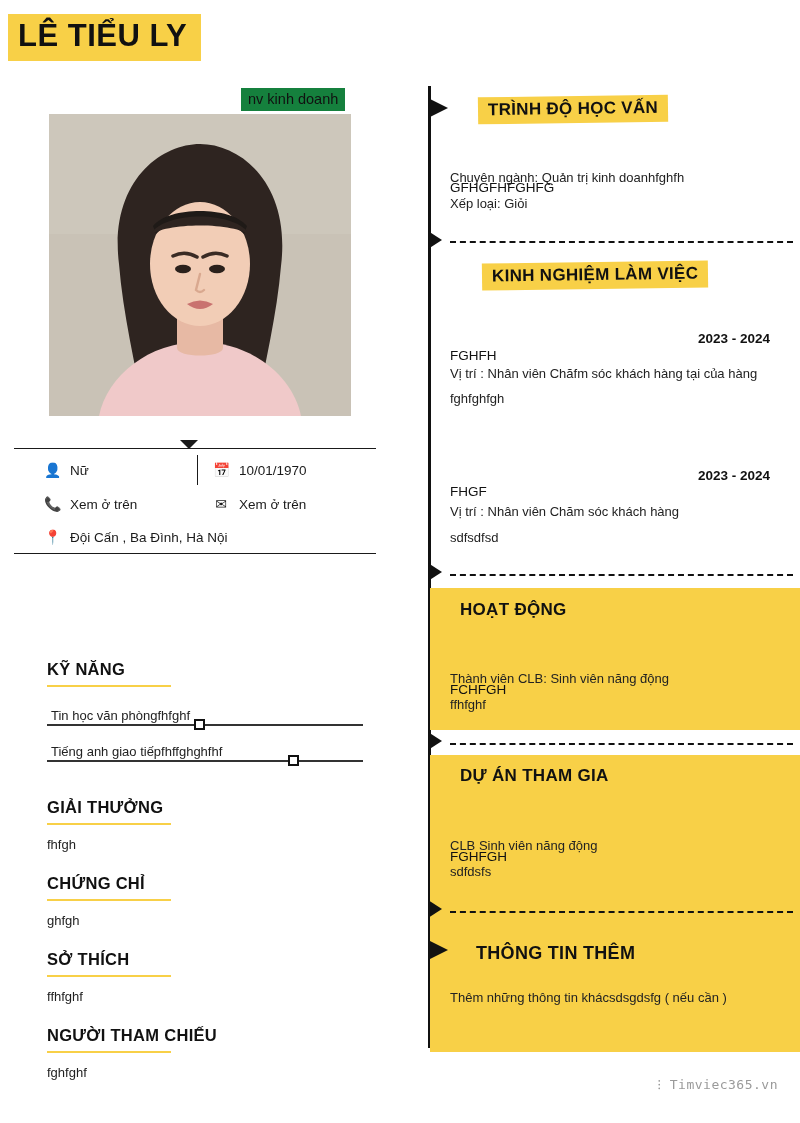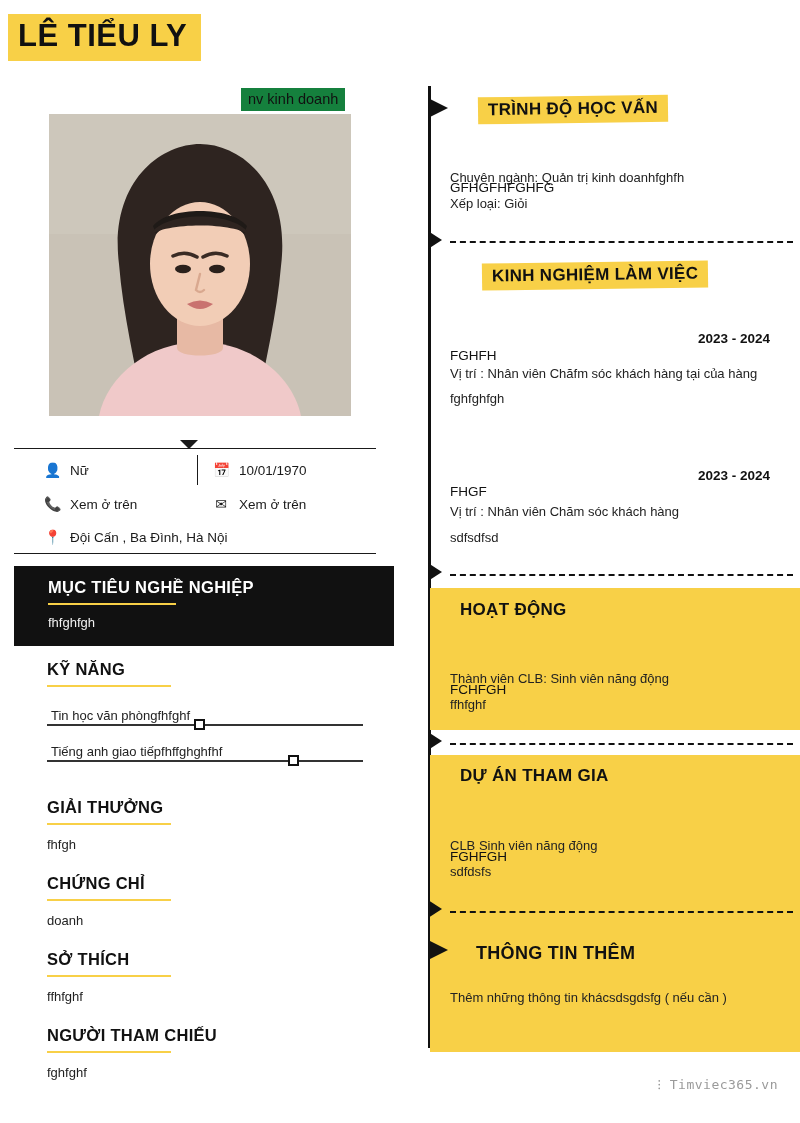--- a/index.html
+++ b/index.html
@@ -199,25 +199,20 @@
     </div>
     <div class="info-item ii-email">
       <span class="ic">✉</span>
       <span>Xem ở trên</span>
     </div>
     <div class="info-item ii-addr">
       <span class="ic">📍</span>
       <span>Đội Cấn , Ba Đình, Hà Nội</span>
     </div>
 
-    <div class="objective">
-      <div class="ttl">MỤC TIÊU NGHỀ NGHIỆP</div>
-      <div class="ttl-underline"></div>
-      <div class="body">fhfghfgh</div>
-    </div>
 
     <div class="sec s-skill">
       <div class="ttl">KỸ NĂNG</div>
       <div class="ttl-underline" style="width:124px"></div>
     </div>
     <div class="skill-row sk1">
       <span class="lbl">Tin học văn phòngfhfghf</span>
       <div class="skill-bar">
         <div class="skill-knob" id="knob1" style="left: 146.68px;"></div>
       </div>
@@ -231,21 +226,21 @@
 
     <div class="sec s-award">
       <div class="ttl">GIẢI THƯỞNG</div>
       <div class="ttl-underline" style="width:124px"></div>
       <div class="body">fhfgh</div>
     </div>
 
     <div class="sec s-cert">
       <div class="ttl">CHỨNG CHỈ</div>
       <div class="ttl-underline" style="width:124px"></div>
-      <div class="body">doanh</div>
+      <div class="body">ghfgh</div>
     </div>
 
     <div class="sec s-hobby">
       <div class="ttl">SỞ THÍCH</div>
       <div class="ttl-underline" style="width:124px"></div>
       <div class="body">ffhfghf</div>
     </div>
 
     <div class="sec s-ref">
       <div class="ttl">NGƯỜI THAM CHIẾU</div>

